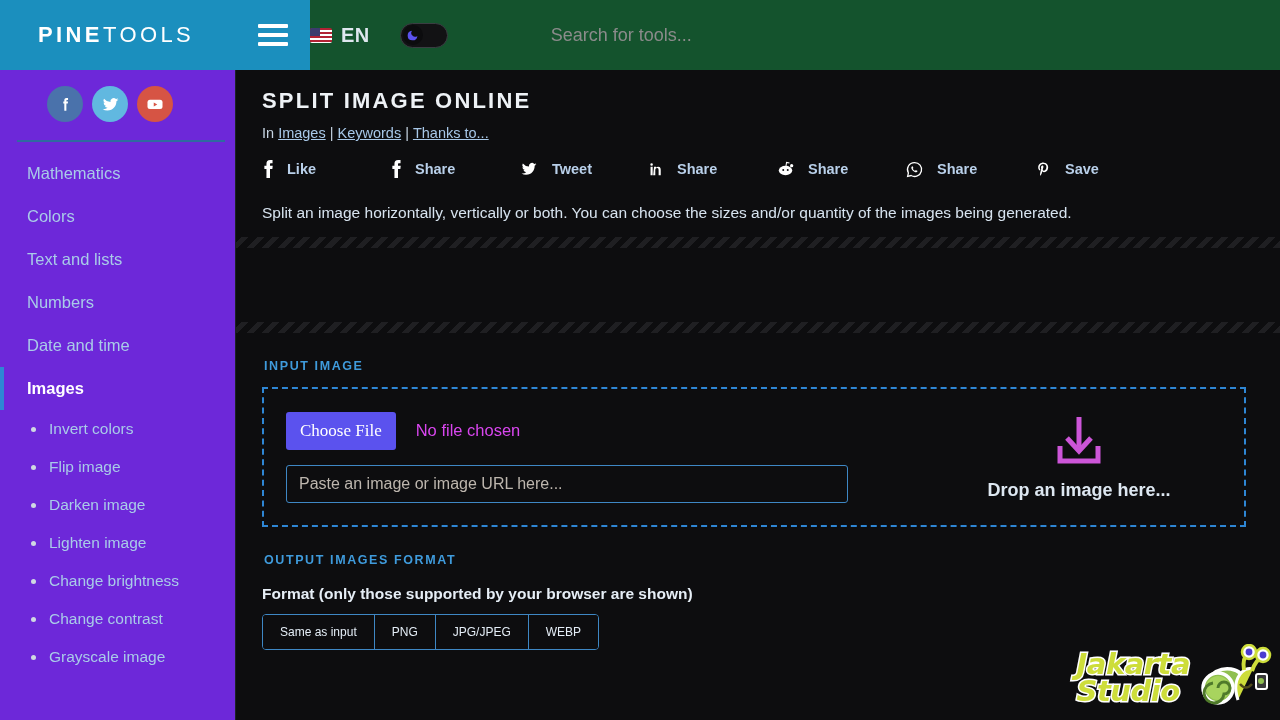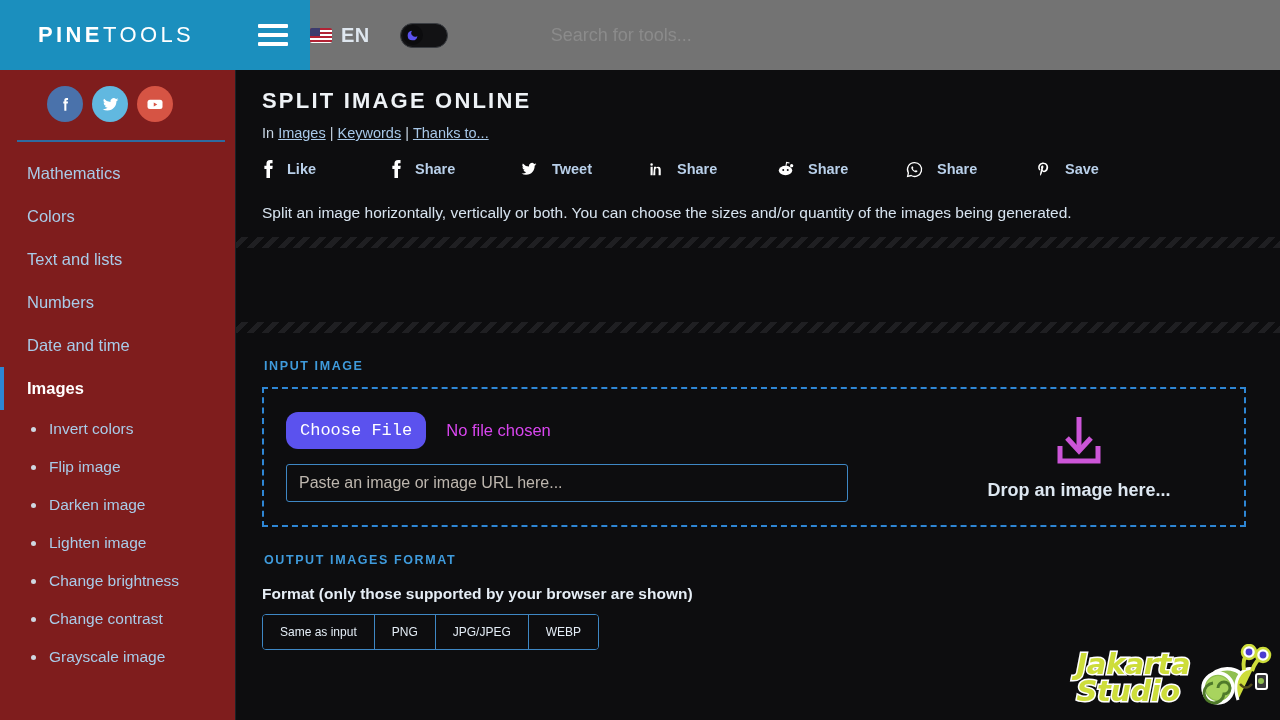--- a/index.html
+++ b/index.html
@@ -7,21 +7,21 @@
     width: 1280px; height: 720px;
     background: #0d0d0f;
     font-family: "Liberation Sans", sans-serif;
     overflow: hidden;
   }
 
   
   .topbar {
     position: absolute; top: 0; left: 0;
     width: 1280px; height: 70px;
-    background: #737373;
+    background: #14532d;
     display: flex; align-items: flex-end;
   }
   .brandblock {
     width: 310px; height: 70px;
     background: #1b8fbe;
     display: flex; align-items: center;
     justify-content: space-between;
     padding: 0 22px 0 38px;
   }
   .logo {
@@ -80,21 +80,21 @@
     width: 100%; background: transparent; border: none; outline: none;
     color: #cfcfcf; font-size: 18px;
     font-family: "Liberation Sans", sans-serif;
   }
   .searchbox input::placeholder { color: #8b8b8b; }
 
   
   .sidebar {
     position: absolute; top: 70px; left: 0;
     width: 236px; height: 650px;
-    background: #7f1d1d;
+    background: #6d28d9;
     border-right: 1px solid #1d2227;
     overflow: hidden;
   }
   .socials {
     display: flex; gap: 9px;
     padding: 16px 0 0 47px;
   }
   .sicon {
     width: 36px; height: 36px; border-radius: 50%;
     display: flex; align-items: center; justify-content: center;
@@ -186,23 +186,23 @@
   .dropbox {
     margin: 14px 0 0 26px;
     width: 984px; height: 140px;
     border: 2px dashed #2e86d4;
     display: flex; align-items: center;
   }
   .dropleft { width: 620px; padding-left: 22px; }
   .filerow { display: flex; align-items: center; }
   .choosefile {
     background: #5b52ee; color: #ffffff;
-    border: none; border-radius: 12px;
+    border: none; border-radius: 3px;
     font-size: 17px; padding: 9px 14px;
-    font-family: Liberation Mono, monospace;
+    font-family: Liberation Serif, serif;
     cursor: pointer;
   }
   .nofile { margin-left: 20px; color: #d946ef; font-size: 16.5px; }
   .urlinput {
     margin-top: 15px; width: 562px; height: 38px;
     background: transparent;
     border: 1.5px solid #3e87c4; border-radius: 3px;
     color: #15803d; font-size: 16px; padding: 0 12px;
     outline: none;
     font-family: "Liberation Sans", sans-serif;

